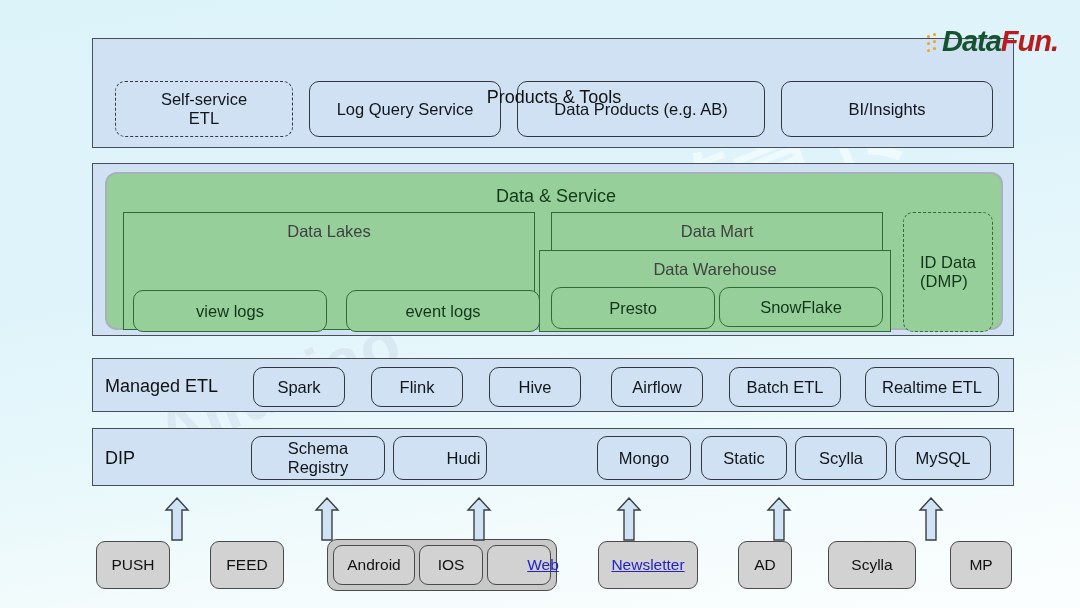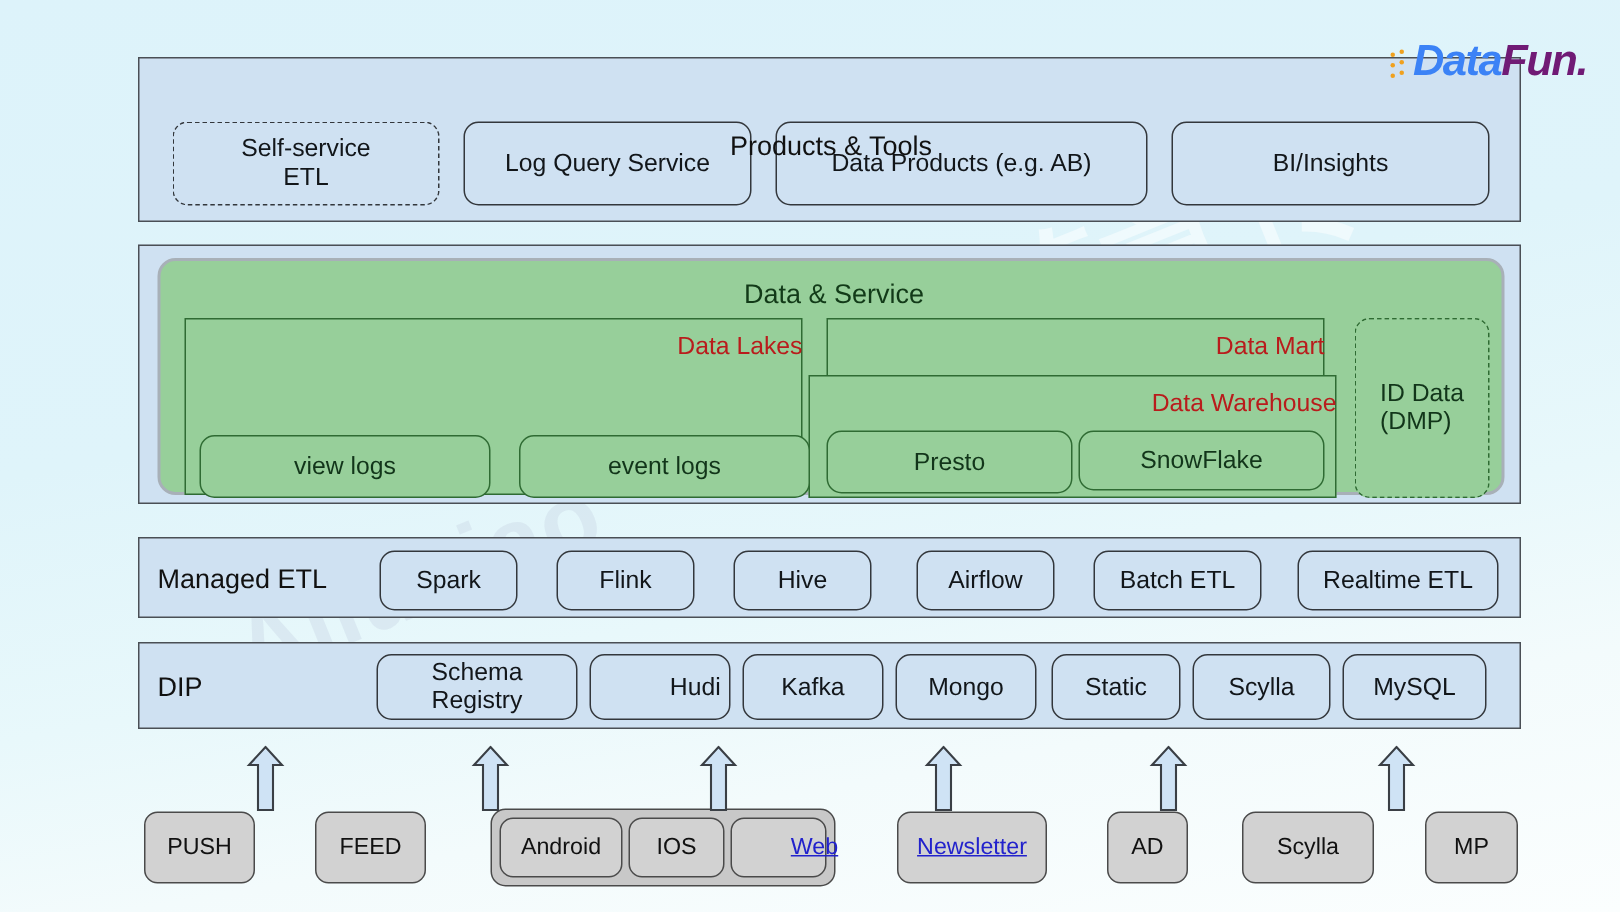--- a/index.html
+++ b/index.html
@@ -64,22 +64,22 @@
     border-radius: 50%;
     background: #f0a11e;
     display: block;
   }
   .logo-dots i:nth-child(1){ left:2px;  top:3px; }
   .logo-dots i:nth-child(2){ left:8px;  top:1px; }
   .logo-dots i:nth-child(3){ left:2px;  top:10px;}
   .logo-dots i:nth-child(4){ left:8px;  top:8px; }
   .logo-dots i:nth-child(5){ left:2px;  top:17px;}
   .logo-dots i:nth-child(6){ left:8px;  top:15px;}
-  .logo-data { color: #3b82f6; }
-  .logo-fun  { color: #701a75; }
+  .logo-data { color: #14532d; }
+  .logo-fun  { color: #b91c1c; }
 
   
   .panel {
     position: absolute;
     background: #cfe1f2;
     border: 1.6px solid #4a4f55;
     box-sizing: border-box;
     z-index: 10;
   }
   .chip {
@@ -138,22 +138,22 @@
   .gchip {
     position: absolute;
     background: #97cf9a;
     border: 1.6px solid #2f6b33;
     border-radius: 10px;
     box-sizing: border-box;
     display: flex; align-items: center; justify-content: center;
     font-size: 16.5px; color: #12351a; z-index: 16;
   }
   .gtitle {
-    position: absolute; text-align: right;
-    font-size: 16.5px; color: #b91c1c; z-index: 20;
+    position: absolute; text-align: center;
+    font-size: 16.5px; color: #404040; z-index: 20;
   }
   .gchip.dashed { border-style: dashed; border-width: 1.8px; }
 
   
   #etl-panel { left: 92px; top: 358px; width: 922px; height: 54px; }
   #dip-panel { left: 92px; top: 428px; width: 922px; height: 58px; }
 
   
   .src {
     position: absolute;
@@ -242,21 +242,20 @@
   <div class="chip" style="left:636px; top:8px; width:112px; height:40px;">Batch ETL</div>
   <div class="chip" style="left:772px; top:8px; width:134px; height:40px;">Realtime ETL</div>
 </div>
 
 <div class="panel" id="dip-panel">
   <div class="rowlabel" style="left:12px; top:0; height:58px;">DIP</div>
 
   <div class="chip" style="left:158px; top:7px; width:134px; height:44px; white-space:pre-line;">Schema
 Registry</div>
   <div class="chip" style="left:300px; top:7px; width:94px; height:44px;padding-left:47px;">Hudi</div>
-  <div class="chip" style="left:402px; top:7px; width:94px; height:44px;">Kafka</div>
   <div class="chip" style="left:504px; top:7px; width:94px; height:44px;">Mongo</div>
   <div class="chip" style="left:608px; top:7px; width:86px; height:44px;">Static</div>
   <div class="chip" style="left:702px; top:7px; width:92px; height:44px;">Scylla</div>
   <div class="chip" style="left:802px; top:7px; width:96px; height:44px;">MySQL</div>
 </div>
 
 <svg class="uparrow" style="left:164px; top:497px;" width="26" height="44" viewBox="0 0 26 44">
   <polygon points="13,1 24,13 18,13 18,43 8,43 8,13 2,13" fill="#cfe3f5" stroke="#3a3f45" stroke-width="1.4"></polygon>
 </svg>
 <svg class="uparrow" style="left:314px; top:497px;" width="26" height="44" viewBox="0 0 26 44">

